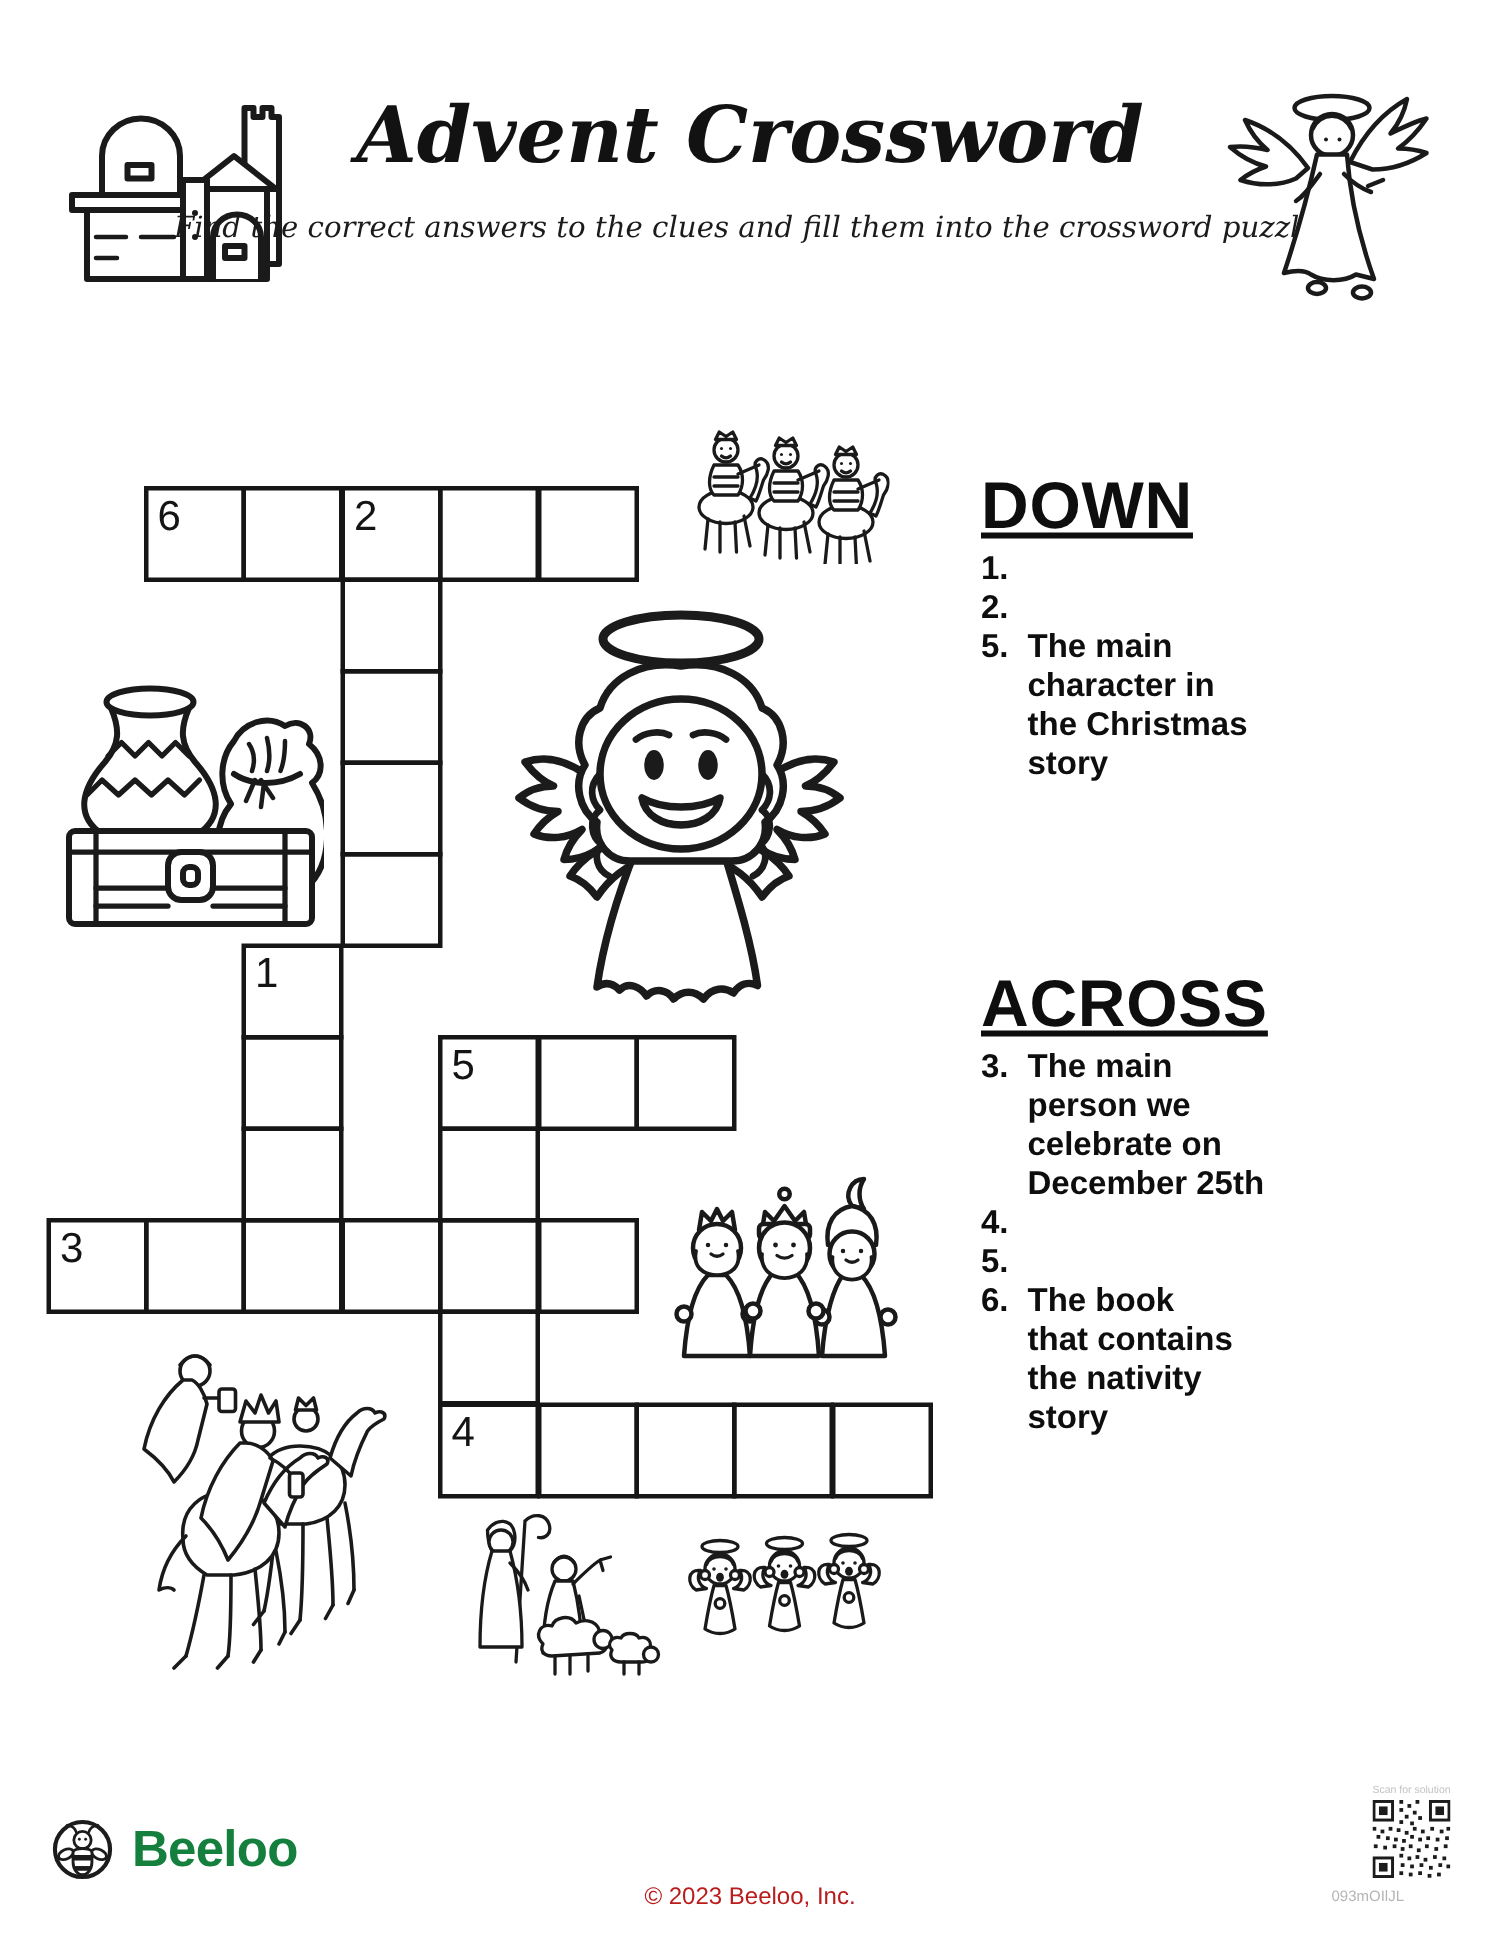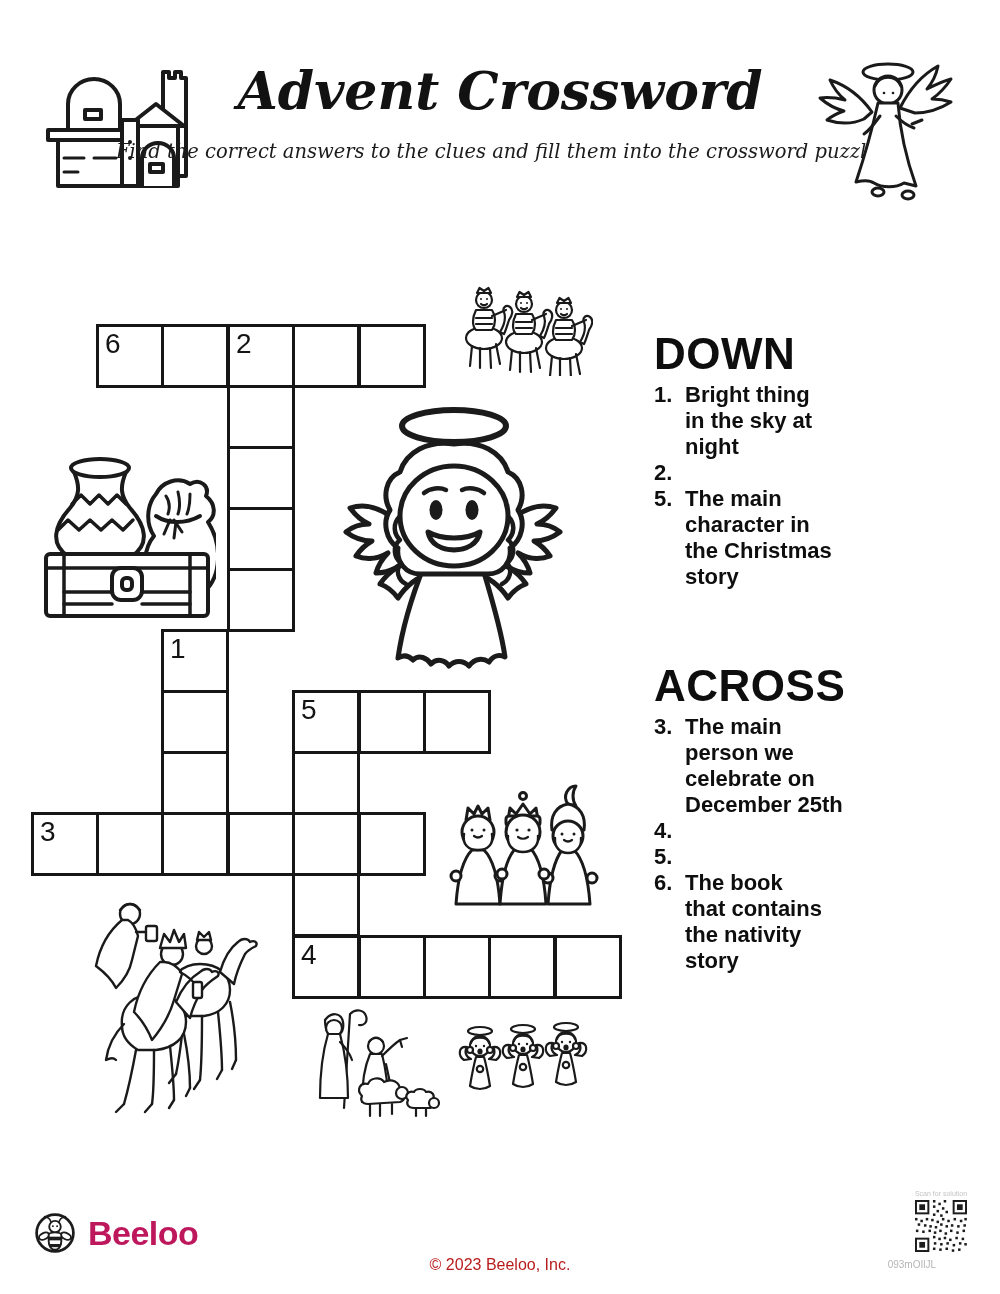--- a/index.html
+++ b/index.html
@@ -9,29 +9,29 @@
   
   .title{position:absolute;left:0;right:0;top:60px;margin:0;text-align:center;
          font:italic 700 52px/1.2 "DejaVu Serif",serif;color:#121212;}
   .subtitle{position:absolute;left:0;right:0;top:140px;margin:0;text-align:center;
          font:italic 400 19.5px "DejaVu Serif",serif;color:#1b1b1b;}
   
   .cell{position:absolute;border:3px solid #161616;box-sizing:border-box;background:transparent;}
   .cell-num{position:absolute;top:0px;left:6px;font:400 28px/34px "Liberation Sans",sans-serif;color:#141414;}
   
   .clues{position:absolute;left:654px;width:290px;color:#0e0e0e;}
-  .clues h2{margin:16px 0 6px 0;font:700 44px/1 "Liberation Sans",sans-serif;letter-spacing:.5px;}
+  .clues h2{margin:0 0 6px 0;font:700 44px/1 "Liberation Sans",sans-serif;letter-spacing:.5px;text-decoration:underline;}
   .clue{display:flex;font:700 22px/26px "Liberation Sans",sans-serif;}
   .clue-num{flex:0 0 31px;}
   .clue-text{white-space:pre-line;}
   #down-sec{top:316px;}
   #across-sec{top:648px;}
   
   .brand{position:absolute;left:88px;top:1213px;font:700 34px/40px "Liberation Sans",sans-serif;
-         color:#be185d;letter-spacing:-.5px;}
+         color:#15803d;letter-spacing:-.5px;}
   .copyright{position:absolute;left:0;right:0;top:1256px;text-align:center;
          font:400 16px "Liberation Sans",sans-serif;color:#b91c1c;}
   .qr-caption{position:absolute;left:906px;top:1190px;width:70px;text-align:center;
          font:400 7px "Liberation Sans",sans-serif;color:#c3c3c3;}
   .qr-id{position:absolute;left:866px;top:1259px;width:70px;text-align:right;
          font:400 10px "Liberation Sans",sans-serif;color:#b5b5b5;}
   svg{display:block;}
 </style>
 </head>
 <body>
@@ -283,23 +283,20 @@
     <use href="#smallangel" x="0" y="4"></use>
     <use href="#smallangel" x="43" y="2"></use>
     <use href="#smallangel" x="86" y="0"></use>
   </svg>
 
   <section class="clues" id="down-sec">
     <h2>DOWN</h2>
     <div>
         <div class="clue">
           <span class="clue-num">1.</span>
-          <span class="clue-text">Bright thing
-in the sky at
-night</span>
         </div>
         <div class="clue">
           <span class="clue-num">2.</span>
         </div>
         <div class="clue">
           <span class="clue-num">5.</span>
           <span class="clue-text">The main
 character in
 the Christmas
 story</span>

